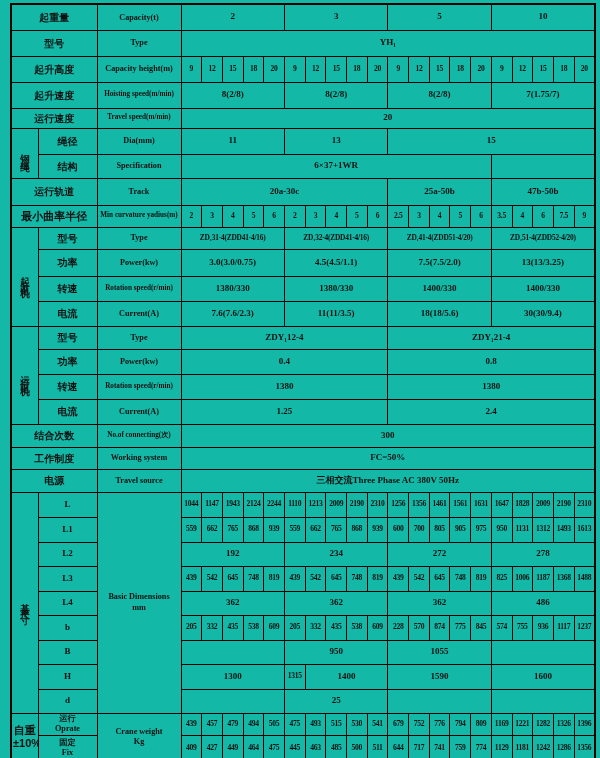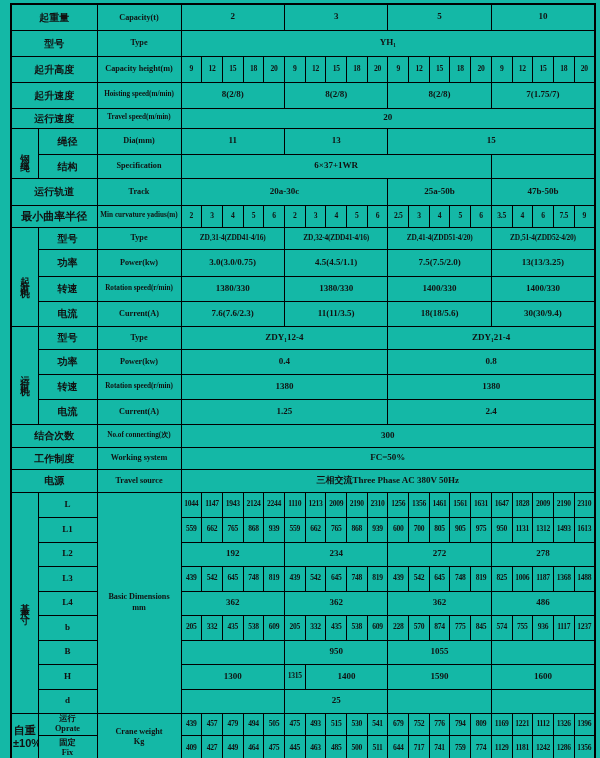--- a/index.html
+++ b/index.html
@@ -380,21 +380,21 @@
           <td class="num">515</td>
           <td class="num">530</td>
           <td class="num">541</td>
           <td class="num">679</td>
           <td class="num">752</td>
           <td class="num">776</td>
           <td class="num">794</td>
           <td class="num">809</td>
           <td class="num">1169</td>
           <td class="num">1221</td>
-          <td class="num">1112</td>
+          <td class="num">1282</td>
           <td class="num">1326</td>
           <td class="num">1396</td>
         </tr>
         <tr style="height: 27px;">
           <td class="en pre">固定
 Fix</td>
           <td class="num">409</td>
           <td class="num">427</td>
           <td class="num">449</td>
           <td class="num">464</td>

